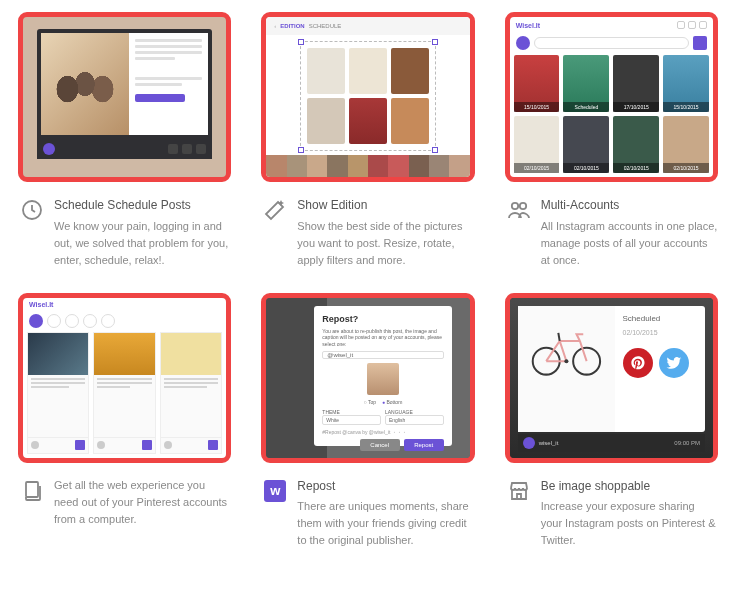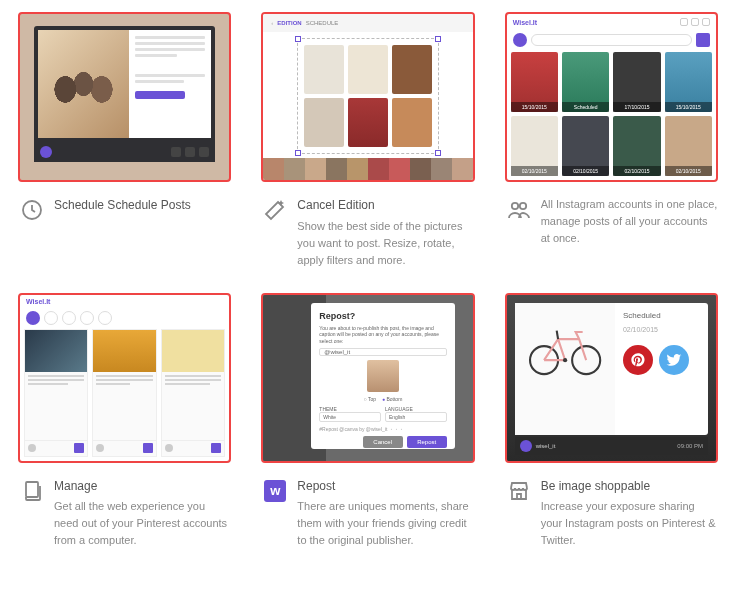--- a/index.html
+++ b/index.html
@@ -15,22 +15,22 @@
   grid-template-columns: repeat(3, 1fr);
   gap: 24px 30px;
 }
 .card {
   display: flex;
   flex-direction: column;
 }
 .thumb {
   width: 100%;
   height: 170px;
-  border: 2px solid #ef4444;
-  border-radius: 4px;
+  border: 5px solid #ef4444;
+  border-radius: 9px;
   background: #f7f7f7;
   position: relative;
   overflow: hidden;
   margin-bottom: 14px;
 }
 .caption-row {
   display: flex;
   gap: 8px;
   align-items: flex-start;
 }
@@ -210,20 +210,21 @@
     </div>
     <div class="caption-row">
       <div class="icon-box">
         <svg width="24" height="24" viewBox="0 0 24 24" fill="none" stroke="#888" stroke-width="1.8">
             <circle cx="12" cy="12" r="9"></circle>
             <path d="M12 7v5l3 2"></path>
           </svg>
       </div>
       <div class="caption-text">
         <div class="title">Schedule Schedule Posts</div>
+        <div>We know your pain, logging in and out, we solved that problem for you, enter, schedule, relax!.</div>
       </div>
     </div>
   </div>
 
   <div class="card">
     <div class="thumb thumb2">
       <div class="top">
         <span class="chev">‹</span>
         <span class="active">EDITION</span>
         <span>SCHEDULE</span>
@@ -254,21 +255,21 @@
         </div>
     </div>
     <div class="caption-row">
       <div class="icon-box">
         <svg width="24" height="24" viewBox="0 0 24 24" fill="none" stroke="#888" stroke-width="1.8">
             <path d="M15 4l5 5L8 21l-5-5L15 4z"></path>
             <path d="M18 2l1 2 2 1-2 1-1 2-1-2-2-1 2-1 1-2z" fill="#888" stroke="none"></path>
           </svg>
       </div>
       <div class="caption-text">
-        <div class="title">Cancel Edition</div>
+        <div class="title">Show Edition</div>
         <div>Show the best side of the pictures you want to post. Resize, rotate, apply filters and more.</div>
       </div>
     </div>
   </div>
 
   <div class="card">
     <div class="thumb thumb3">
       <div class="hdr">
         <span>Wisel.It</span>
         <div class="icons">
@@ -312,20 +313,21 @@
     <div class="caption-row">
       <div class="icon-box">
         <svg width="26" height="24" viewBox="0 0 26 24" fill="none" stroke="#888" stroke-width="1.8">
             <circle cx="9" cy="8" r="3.2"></circle>
             <circle cx="17" cy="8" r="3.2"></circle>
             <path d="M3 20c0-3 3-5 6-5s6 2 6 5"></path>
             <path d="M13 20c0-3 2-5 4-5s6 2 6 5"></path>
           </svg>
       </div>
       <div class="caption-text">
+        <div class="title">Multi-Accounts</div>
         <div>All Instagram accounts in one place, manage posts of all your accounts at once.</div>
       </div>
     </div>
   </div>
 
   <div class="card">
     <div class="thumb thumb4">
       <div class="hdr4">Wisel.It</div>
       <div class="tb">
           <div class="aa"></div>
@@ -374,21 +376,20 @@
       </div>
     </div>
     <div class="caption-row">
       <div class="icon-box">
         <svg width="24" height="24" viewBox="0 0 24 24" fill="none" stroke="#888" stroke-width="1.8">
             <rect x="6" y="3" width="12" height="15" rx="1"></rect>
             <path d="M6 18v2a1 1 0 001 1h12a1 1 0 001-1V7"></path>
           </svg>
       </div>
       <div class="caption-text">
-        <div class="title">Manage</div>
         <div>Get all the web experience you need out of your Pinterest accounts from a computer.</div>
       </div>
     </div>
   </div>
 
   <div class="card">
     <div class="thumb thumb5">
       <div class="bg"></div>
       <div class="modal">
         <h4>Repost?</h4>

